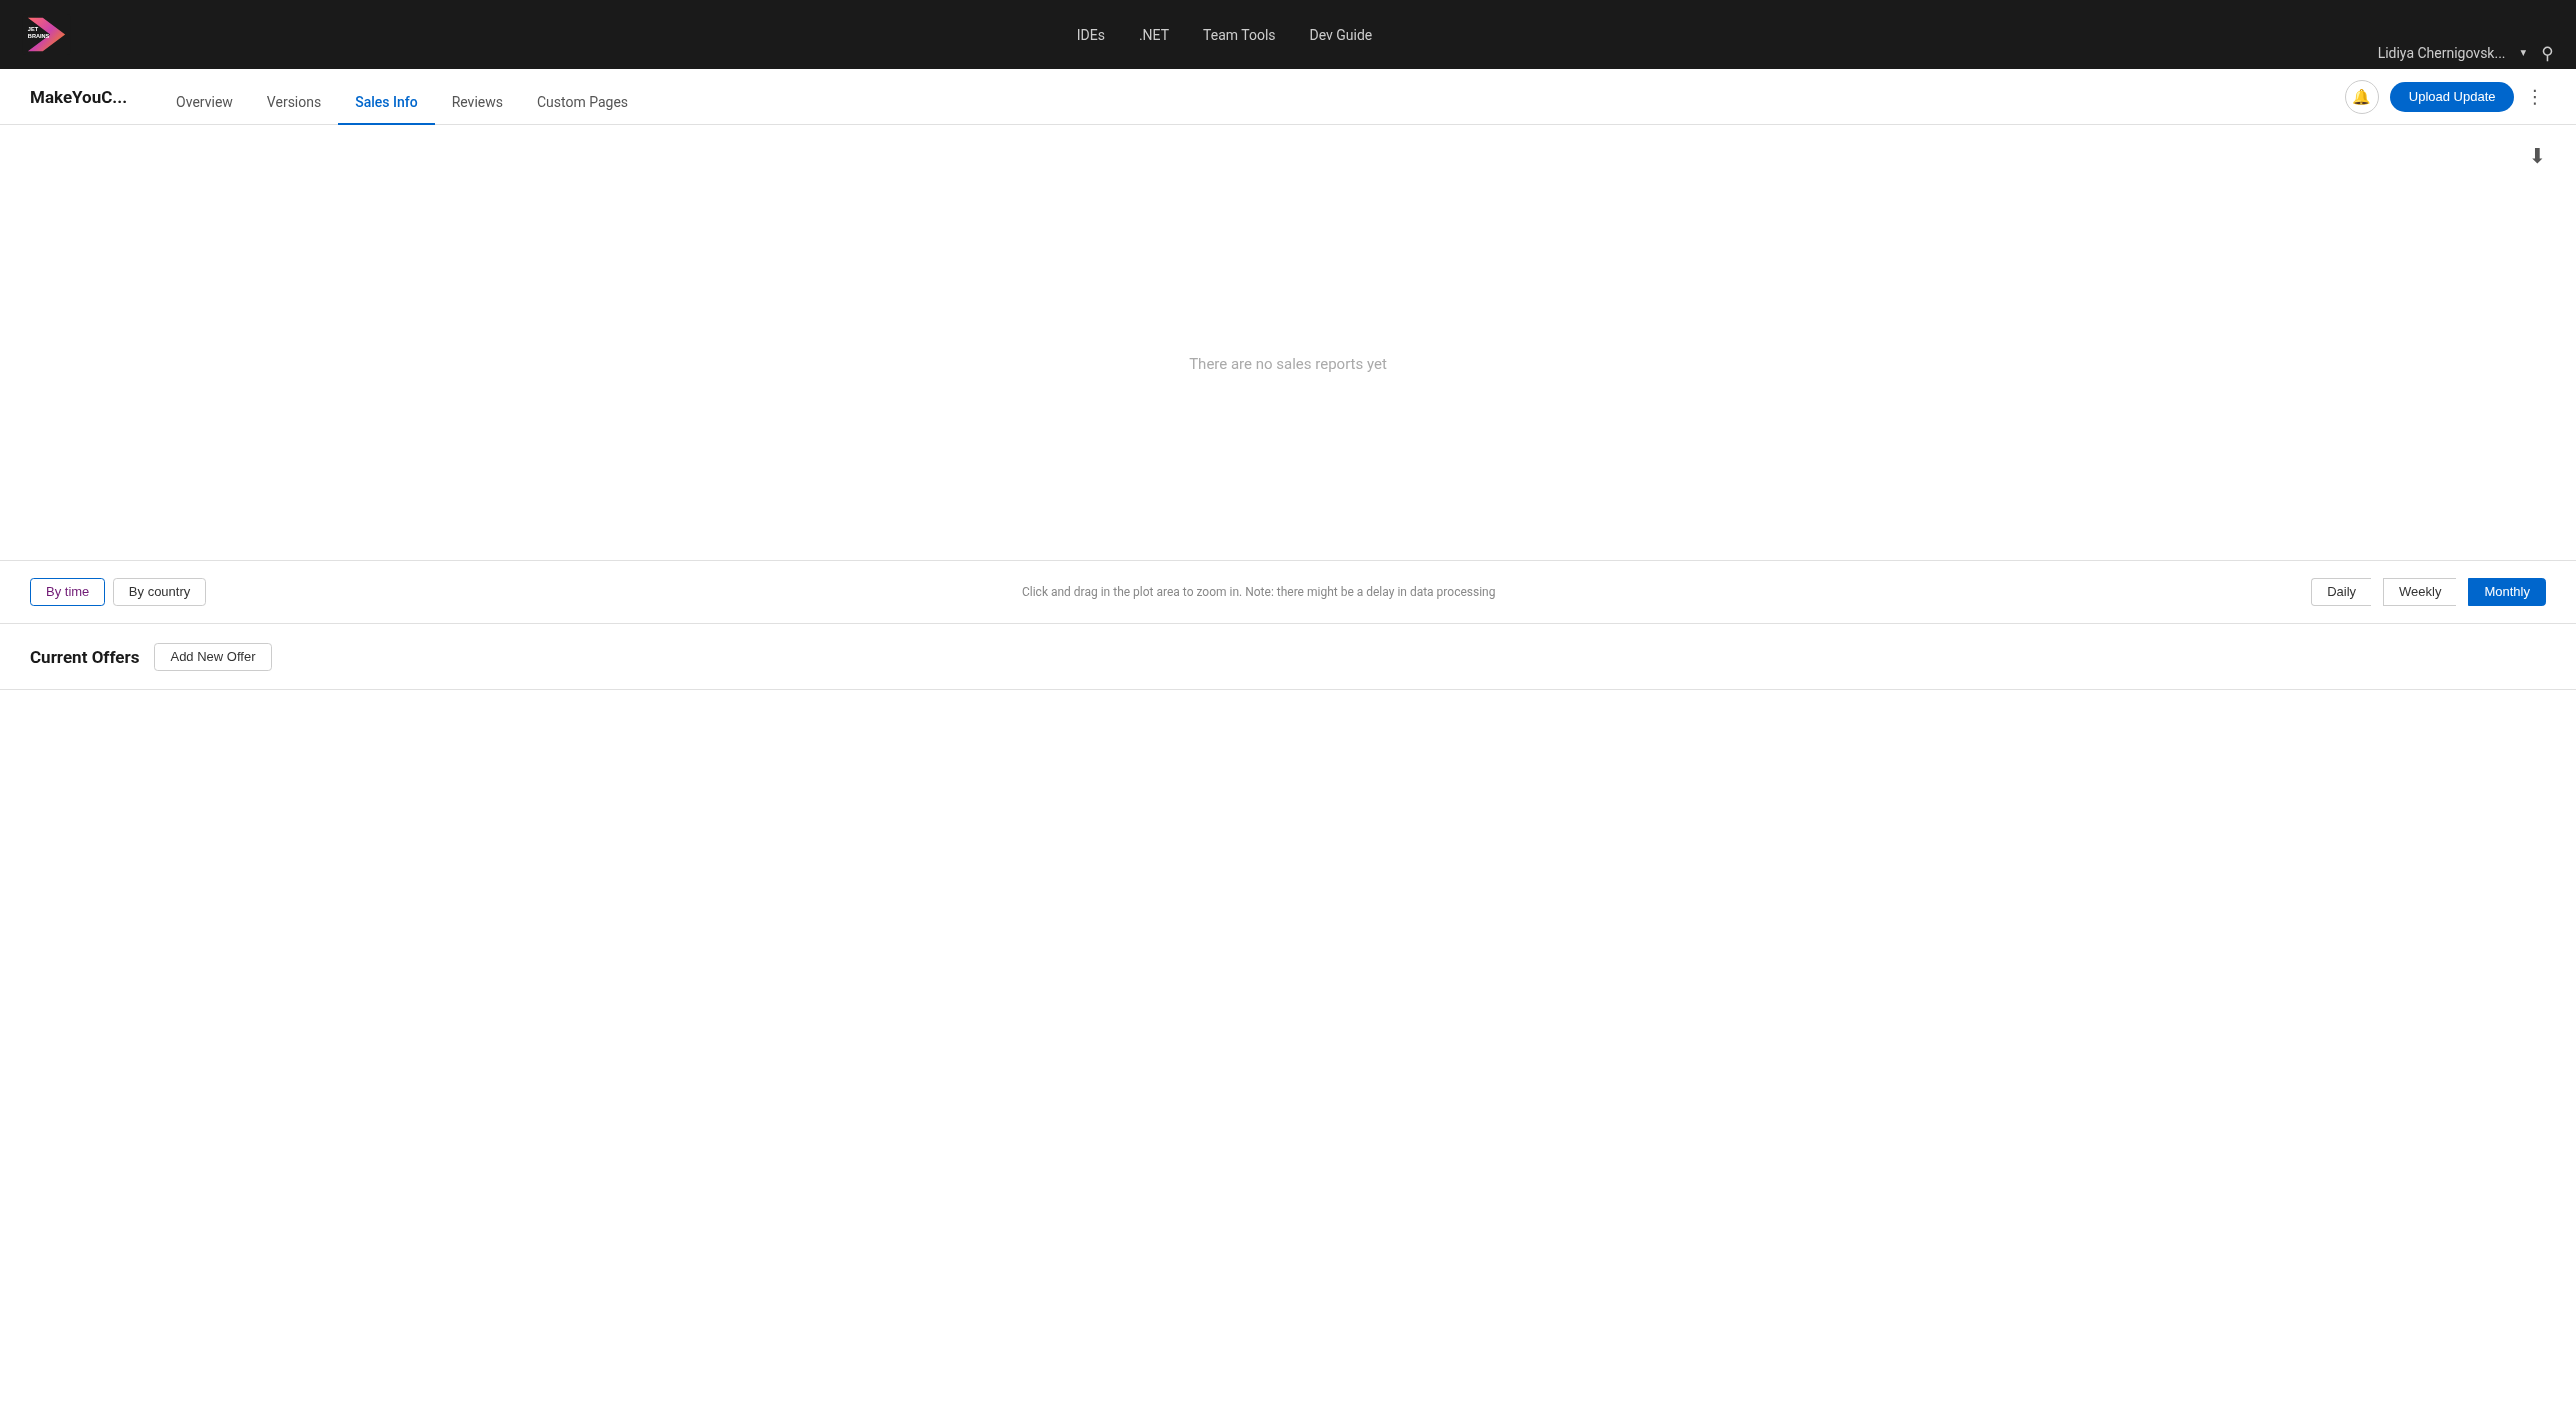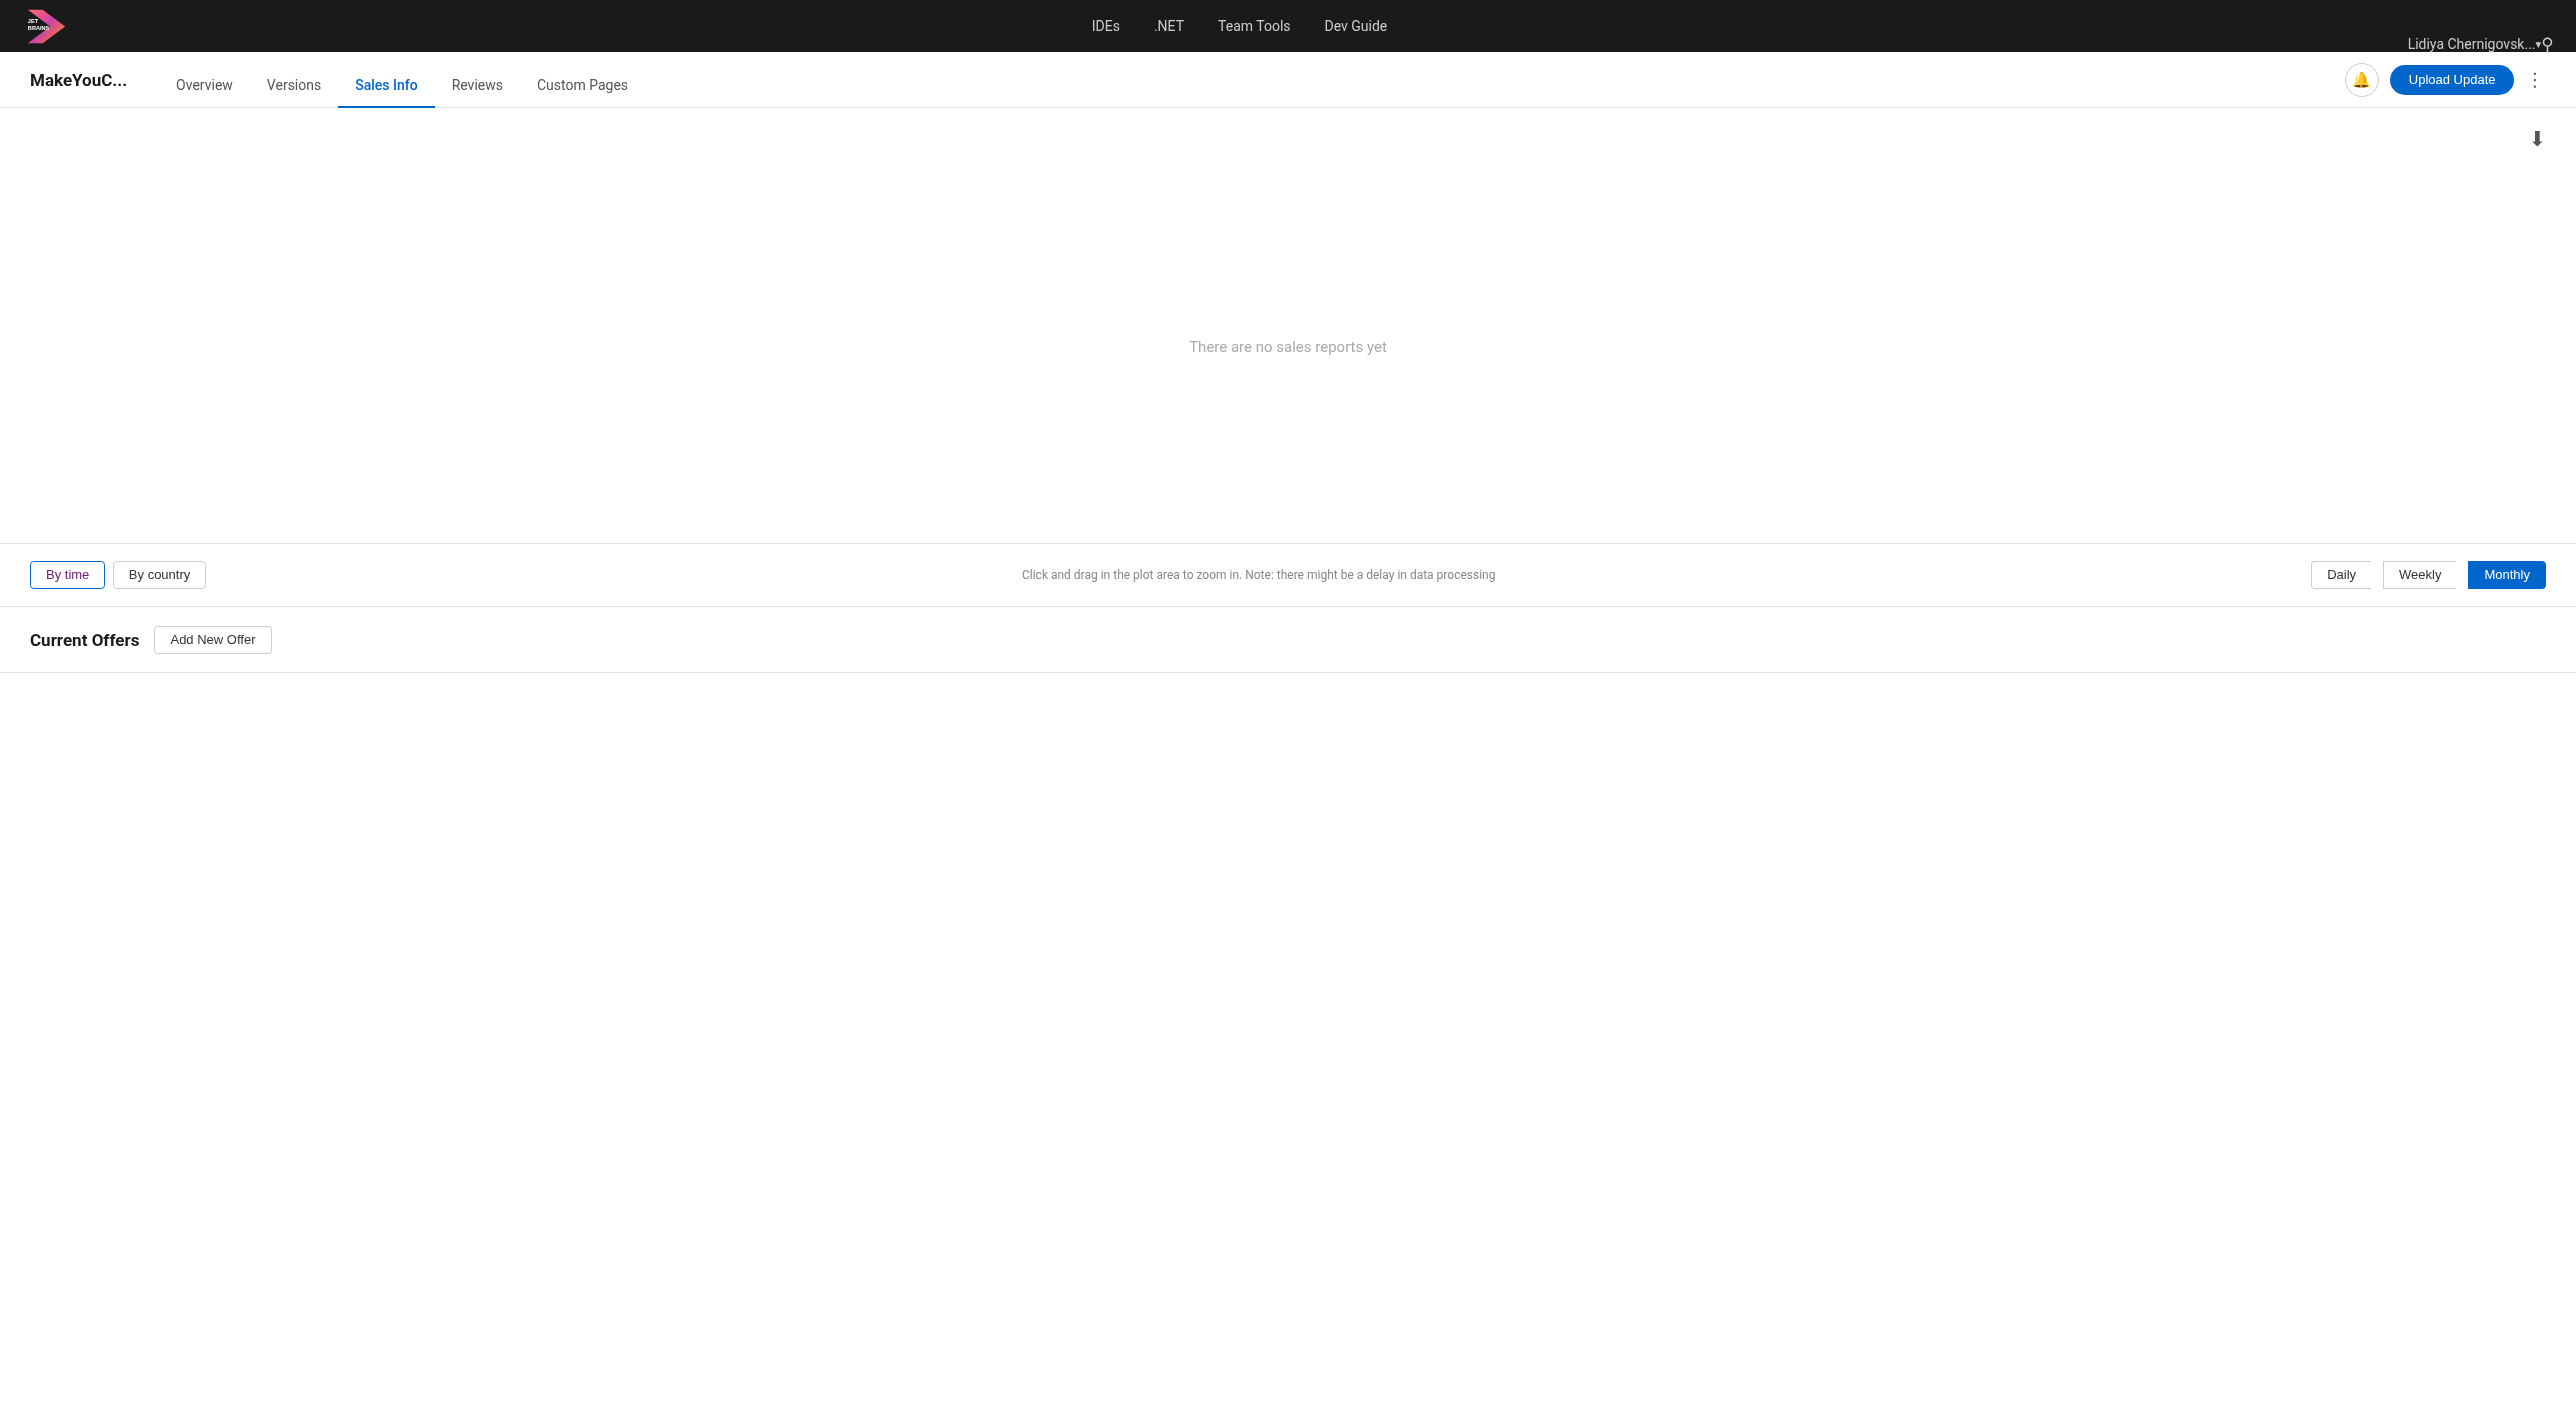--- a/index.html
+++ b/index.html
@@ -1,21 +1,21 @@
 <!DOCTYPE html>
 <html style="font-size:15px"><head>
   <meta charset="utf-8">
   <style>
     * { box-sizing: border-box; margin: 0; padding: 0; }
     body { font-family: -apple-system, BlinkMacSystemFont, 'Segoe UI', Roboto, sans-serif; background: #fff; }
 
     
     .top-nav {
       background: #1a1a1a;
-      height: 52px;
+      height: 69px;
       display: flex;
       align-items: center;
       padding: 0 22.4px;
       gap: 37px;
       text-align: right;
     }
     .logo-area {
       display: flex;
       align-items: center;
       gap: 7.5px;
@@ -32,20 +32,21 @@
     }
     .top-nav-link {
       color: #ccc;
       font-size: 14px;
       cursor: pointer;
       text-decoration: none;
     }
     .top-nav-right {
       display: flex;
       align-items: center;
+      gap: 15px;
       margin-top: 36px;
     }
     .user-name {
       color: #ccc;
       font-size: 14px;
       cursor: pointer;
     }
     .chevron-down {
       color: #ccc;
       font-size: 11.2px;

